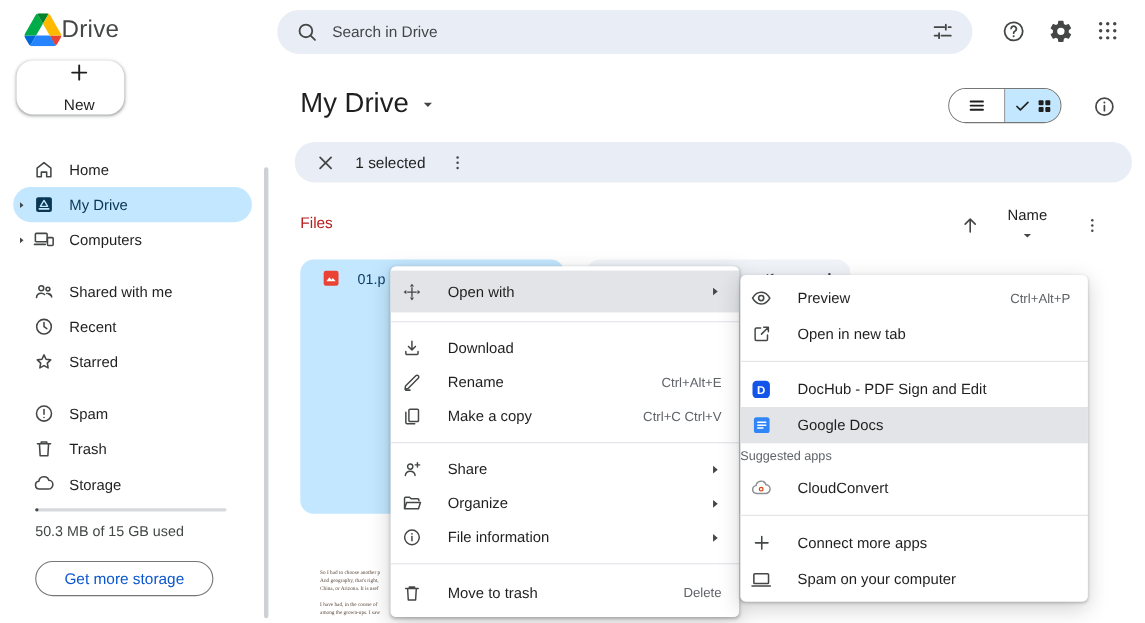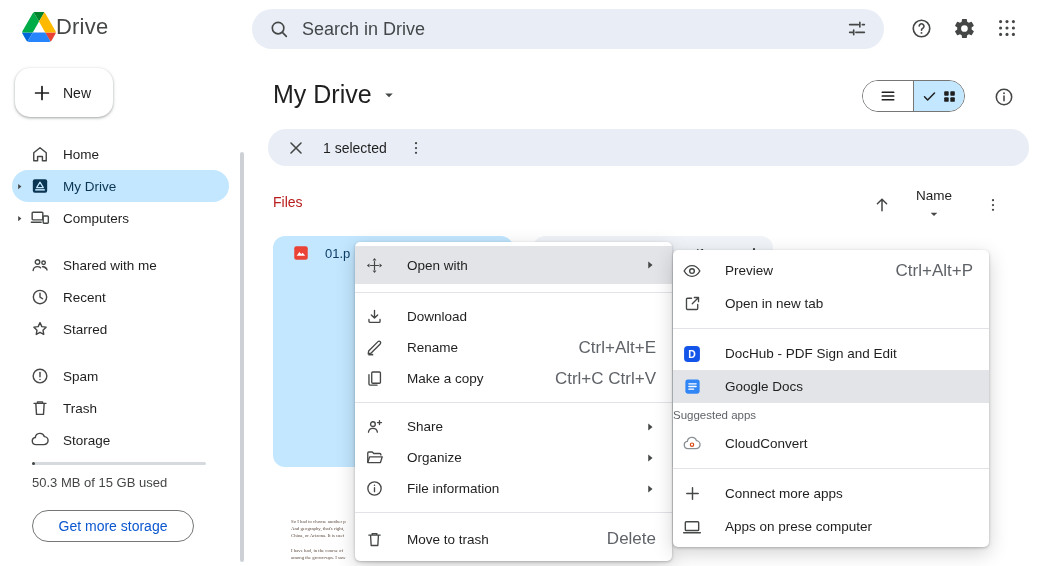--- a/index.html
+++ b/index.html
@@ -7,28 +7,28 @@
     font-family:"Liberation Sans","DejaVu Sans",sans-serif; color:#1f1f1f; }
   .abs { position:absolute; }
   svg { display:block; }
 
   
   .topbar { position:absolute; left:0; top:0; width:1041px; height:58px; background:#fff; }
   .logo-area { position:absolute; left:22px; top:12px; display:flex; align-items:center; cursor:pointer; }
   .logo-area .wordmark { font-size:22px; color:#444746; letter-spacing:.2px; }
   .searchbar { position:absolute; left:252px; top:9px; width:632px; height:40px; background:#E9EEF6;
     border-radius:20px; display:flex; align-items:center; padding:0 16px; }
-  .searchbar .ph { margin-left:12px; font-size:18px; color:#44474a; flex:1; }
+  .searchbar .ph { margin-left:12px; font-size:14px; color:#44474a; flex:1; }
   .iconbtn { width:40px; height:40px; border-radius:50%; display:flex; align-items:center; justify-content:center; background:transparent; border:none; cursor:pointer; }
   .top-actions { position:absolute; right:14px; top:8px; display:flex; gap:3px; }
 
   
-  .new-btn { position:absolute; left:15px; top:68px; width:98px; height:49px; background:#fff; border:none;
+  .new-btn { position:absolute; left:15px; top:55px; width:98px; height:49px; background:#fff; border:none;
     border-radius:15px; box-shadow:0 1px 2px rgba(60,64,67,.3),0 1px 3px 1px rgba(60,64,67,.15);
-    display:flex; align-items:center; padding-left:16px; gap:10px; cursor:pointer; }
+    display:flex; align-items:center; padding-left:16px; gap:10px; cursor:pointer;flex-direction:column; }
   .new-btn span { font-size:14px; font-weight:500; color:#1f1f1f; }
   .nav { position:absolute; left:12px; top:138px; width:217px; }
   .nav-item { position:relative; height:32px; border-radius:16px; display:flex; align-items:center;
     padding-left:18px; gap:13px; font-size:13.5px; color:#1f1f1f; cursor:pointer; }
   .nav-item.sel { background:#C2E7FF; color:#0a3553; font-weight:500; }
   .nav-item .caret { position:absolute; left:3px; top:12px; }
   .nav-gap { margin-top:15px; }
   .storage-bar { position:absolute; left:32px; top:462px; width:174px; height:3px; background:#d6dade; border-radius:2px; }
   .storage-bar i { display:block; width:3px; height:3px; background:#444746; border-radius:2px; }
   .storage-text { position:absolute; left:32px; top:475px; font-size:13px; color:#444746; }
@@ -70,21 +70,21 @@
   
   .menu { position:absolute; background:#fff; border-radius:5px; padding:4px 0;
     box-shadow:0 1px 3px rgba(0,0,0,.25),0 6px 20px rgba(0,0,0,.18); }
   .ctx { left:355px; top:242px; width:317px; z-index:20; }
   .sub { left:673px; top:250px; width:316px; z-index:21; }
   .mi { display:flex; align-items:center; height:31px; padding:0 16px 0 9px; font-size:13.5px; color:#1f1f1f; cursor:pointer; }
   .mi .mic { width:20px; margin-right:23px; display:flex; justify-content:center; }
   .mi.hl { background:#E2E4E7; }
   .mi.big { height:38px; }
   .mi .right { margin-left:auto; display:flex; align-items:center; }
-  .shortcut { font-size:17px; color:#5f6368; }
+  .shortcut { font-size:12px; color:#5f6368; }
   .mdiv { height:1px; background:#e1e3e6; margin:8px 0; }
   .sub .mi { height:33px; }
   .sub-label { height:24px; display:flex; align-items:center; font-size:11.5px; color:#5f6368; }
 </style>
 </head>
 <body>
 
 <header class="topbar">
   <div class="logo-area">
     <span>
@@ -528,15 +528,15 @@
     </span>
     <span>Connect more apps</span>
   </div>
   <div class="mi">
     <span class="mic">
       <svg width="20" height="20" viewBox="0 0 24 24" fill="none" stroke="#444746" stroke-width="1.7" stroke-linecap="round">
         <rect x="4" y="5.6" width="16" height="10.6" rx="1"></rect>
         <path d="M2 18.8h20"></path>
       </svg>
     </span>
-    <span>Apps on prese computer</span>
+    <span>Spam on your computer</span>
   </div>
 </div>
 
 </body></html>

